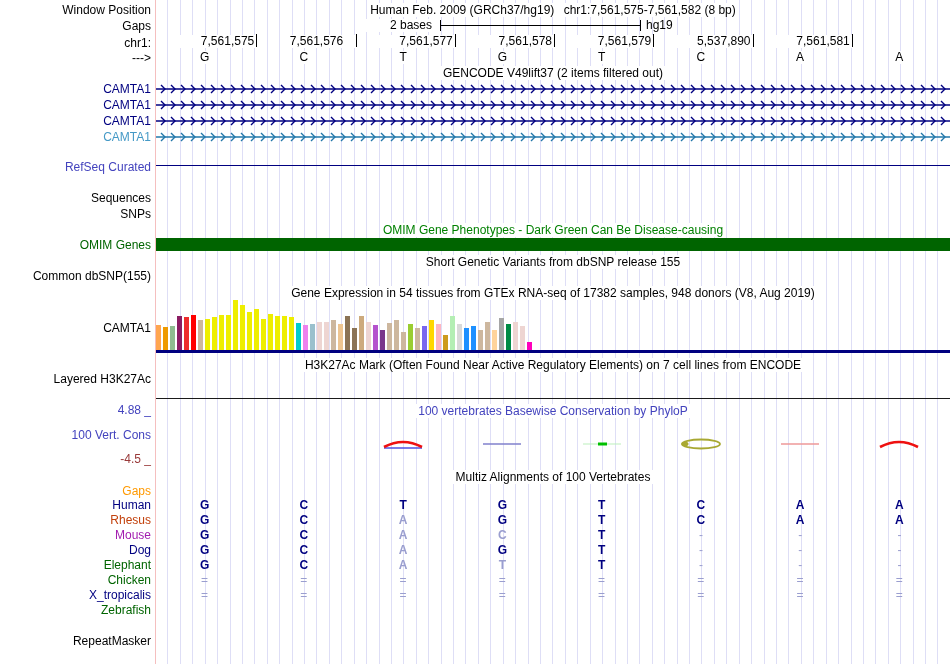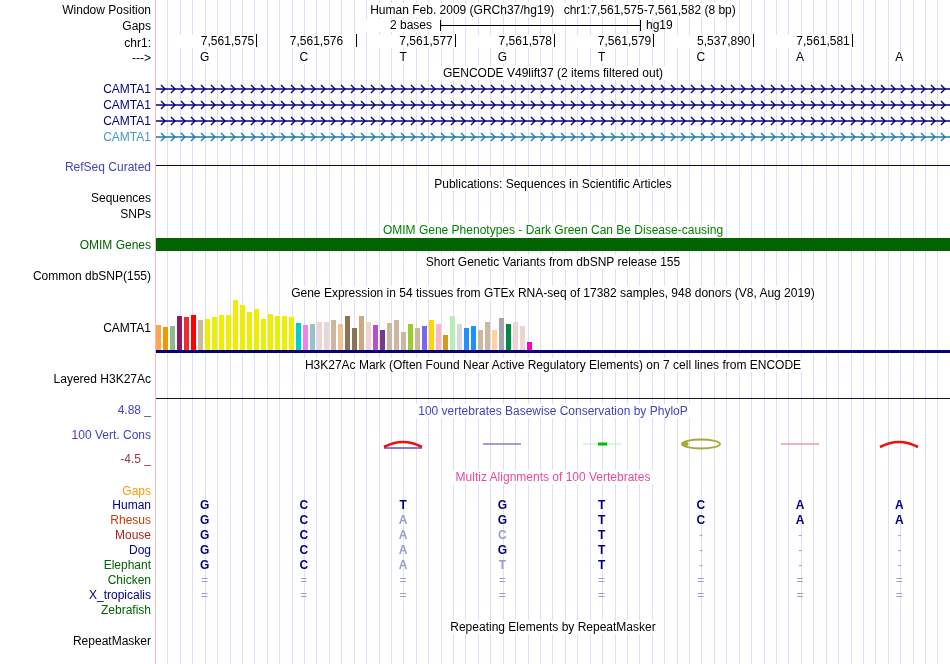--- a/index.html
+++ b/index.html
@@ -402,21 +402,20 @@
         <path d="M 755 2 L 759 6 L 755 10" stroke="#2277AA" stroke-width="1.4" fill="none"></path>
         <path d="M 765 2 L 769 6 L 765 10" stroke="#2277AA" stroke-width="1.4" fill="none"></path>
         <path d="M 775 2 L 779 6 L 775 10" stroke="#2277AA" stroke-width="1.4" fill="none"></path>
         <path d="M 785 2 L 789 6 L 785 10" stroke="#2277AA" stroke-width="1.4" fill="none"></path>
       </svg>
     </div>
 
   <div class="lbl" style="top:160px;color:#4343BE">RefSeq Curated</div>
   <div class="hline" style="left:156px;top:165px;width:794px;height:1px;background:#000080"></div>
 
-  <div class="title" style="top:177px"><span>Publications: Sequences in Scientific Articles</span></div>
   <div class="lbl" style="top:191px">Sequences</div>
   <div class="lbl" style="top:207px">SNPs</div>
 
   <div class="title" style="top:223px;color:#008000"><span>OMIM Gene Phenotypes - Dark Green Can Be Disease-causing</span></div>
   <div class="lbl" style="top:238px;color:#006400">OMIM Genes</div>
   <div class="hline" style="left:156px;top:238px;width:794px;height:13px;background:#006400"></div>
 
   <div class="title" style="top:255px"><span>Short Genetic Variants from dbSNP release 155</span></div>
   <div class="lbl" style="top:269px">Common dbSNP(155)</div>
 
@@ -505,42 +504,42 @@
         <ellipse cx="6" cy="11" rx="3.5" ry="2.2" fill="#A8A832"></ellipse>
       </svg>
       <svg width="44" height="22" style="position: absolute; left: 778.125px; top: 433px;">
         <line x1="3" y1="11" x2="41" y2="11" stroke="#EE9898" stroke-width="1.6"></line>
       </svg>
       <svg width="44" height="22" style="position: absolute; left: 877.375px; top: 433px;">
         <path d="M3 14 Q22 4 41 14" stroke="#EE1010" stroke-width="2.6" fill="none"></path>
       </svg>
     </div>
 
-  <div class="title" style="top:470px;color:#ec4899"><span>Multiz Alignments of 100 Vertebrates</span></div>
+  <div class="title" style="top:470px;color:#000000"><span>Multiz Alignments of 100 Vertebrates</span></div>
   <div id="multiz-rows">
       <div class="lbl" style="top: 484px; color: rgb(255, 153, 0);">Gaps</div>
       <div class="lbl" style="top: 498px; color: rgb(0, 0, 128);">Human</div>
       <div class="cell" style="left: 196.625px; top: 498px; width: 16px; color: rgb(0, 0, 128);">G</div>
       <div class="cell" style="left: 295.875px; top: 498px; width: 16px; color: rgb(0, 0, 128);">C</div>
       <div class="cell" style="left: 395.125px; top: 498px; width: 16px; color: rgb(0, 0, 128);">T</div>
       <div class="cell" style="left: 494.375px; top: 498px; width: 16px; color: rgb(0, 0, 128);">G</div>
       <div class="cell" style="left: 593.625px; top: 498px; width: 16px; color: rgb(0, 0, 128);">T</div>
       <div class="cell" style="left: 692.875px; top: 498px; width: 16px; color: rgb(0, 0, 128);">C</div>
       <div class="cell" style="left: 792.125px; top: 498px; width: 16px; color: rgb(0, 0, 128);">A</div>
       <div class="cell" style="left: 891.375px; top: 498px; width: 16px; color: rgb(0, 0, 128);">A</div>
       <div class="lbl" style="top: 513px; color: #c2410c;">Rhesus</div>
       <div class="cell" style="left: 196.625px; top: 513px; width: 16px; color: rgb(0, 0, 128);">G</div>
       <div class="cell" style="left: 295.875px; top: 513px; width: 16px; color: rgb(0, 0, 128);">C</div>
       <div class="cell" style="left: 395.125px; top: 513px; width: 16px; color: rgb(154, 158, 207);">A</div>
       <div class="cell" style="left: 494.375px; top: 513px; width: 16px; color: rgb(0, 0, 128);">G</div>
       <div class="cell" style="left: 593.625px; top: 513px; width: 16px; color: rgb(0, 0, 128);">T</div>
       <div class="cell" style="left: 692.875px; top: 513px; width: 16px; color: rgb(0, 0, 128);">C</div>
       <div class="cell" style="left: 792.125px; top: 513px; width: 16px; color: rgb(0, 0, 128);">A</div>
       <div class="cell" style="left: 891.375px; top: 513px; width: 16px; color: rgb(0, 0, 128);">A</div>
-      <div class="lbl" style="top: 528px; color: #b91c1c;">Mouse</div>
+      <div class="lbl" style="top: 528px; color: #a21caf;">Mouse</div>
       <div class="cell" style="left: 196.625px; top: 528px; width: 16px; color: rgb(0, 0, 128);">G</div>
       <div class="cell" style="left: 295.875px; top: 528px; width: 16px; color: rgb(0, 0, 128);">C</div>
       <div class="cell" style="left: 395.125px; top: 528px; width: 16px; color: rgb(154, 158, 207);">A</div>
       <div class="cell" style="left: 494.375px; top: 528px; width: 16px; color: rgb(154, 158, 207);">C</div>
       <div class="cell" style="left: 593.625px; top: 528px; width: 16px; color: rgb(0, 0, 128);">T</div>
       <div class="cell sym" style="left: 692.875px; top: 528px; width: 16px; color: rgb(154, 158, 207);">-</div>
       <div class="cell sym" style="left: 792.125px; top: 528px; width: 16px; color: rgb(154, 158, 207);">-</div>
       <div class="cell sym" style="left: 891.375px; top: 528px; width: 16px; color: rgb(154, 158, 207);">-</div>
       <div class="lbl" style="top: 543px; color: rgb(0, 0, 128);">Dog</div>
       <div class="cell" style="left: 196.625px; top: 543px; width: 16px; color: rgb(0, 0, 128);">G</div>
@@ -574,15 +573,14 @@
       <div class="cell sym" style="left: 295.875px; top: 588px; width: 16px; color: rgb(154, 158, 207);">=</div>
       <div class="cell sym" style="left: 395.125px; top: 588px; width: 16px; color: rgb(154, 158, 207);">=</div>
       <div class="cell sym" style="left: 494.375px; top: 588px; width: 16px; color: rgb(154, 158, 207);">=</div>
       <div class="cell sym" style="left: 593.625px; top: 588px; width: 16px; color: rgb(154, 158, 207);">=</div>
       <div class="cell sym" style="left: 692.875px; top: 588px; width: 16px; color: rgb(154, 158, 207);">=</div>
       <div class="cell sym" style="left: 792.125px; top: 588px; width: 16px; color: rgb(154, 158, 207);">=</div>
       <div class="cell sym" style="left: 891.375px; top: 588px; width: 16px; color: rgb(154, 158, 207);">=</div>
       <div class="lbl" style="top: 603px; color: rgb(0, 100, 0);">Zebrafish</div>
     </div>
 
-  <div class="title" style="top:620px"><span>Repeating Elements by RepeatMasker</span></div>
   <div class="lbl" style="top:634px">RepeatMasker</div>
 </div>
 
 </body></html>

